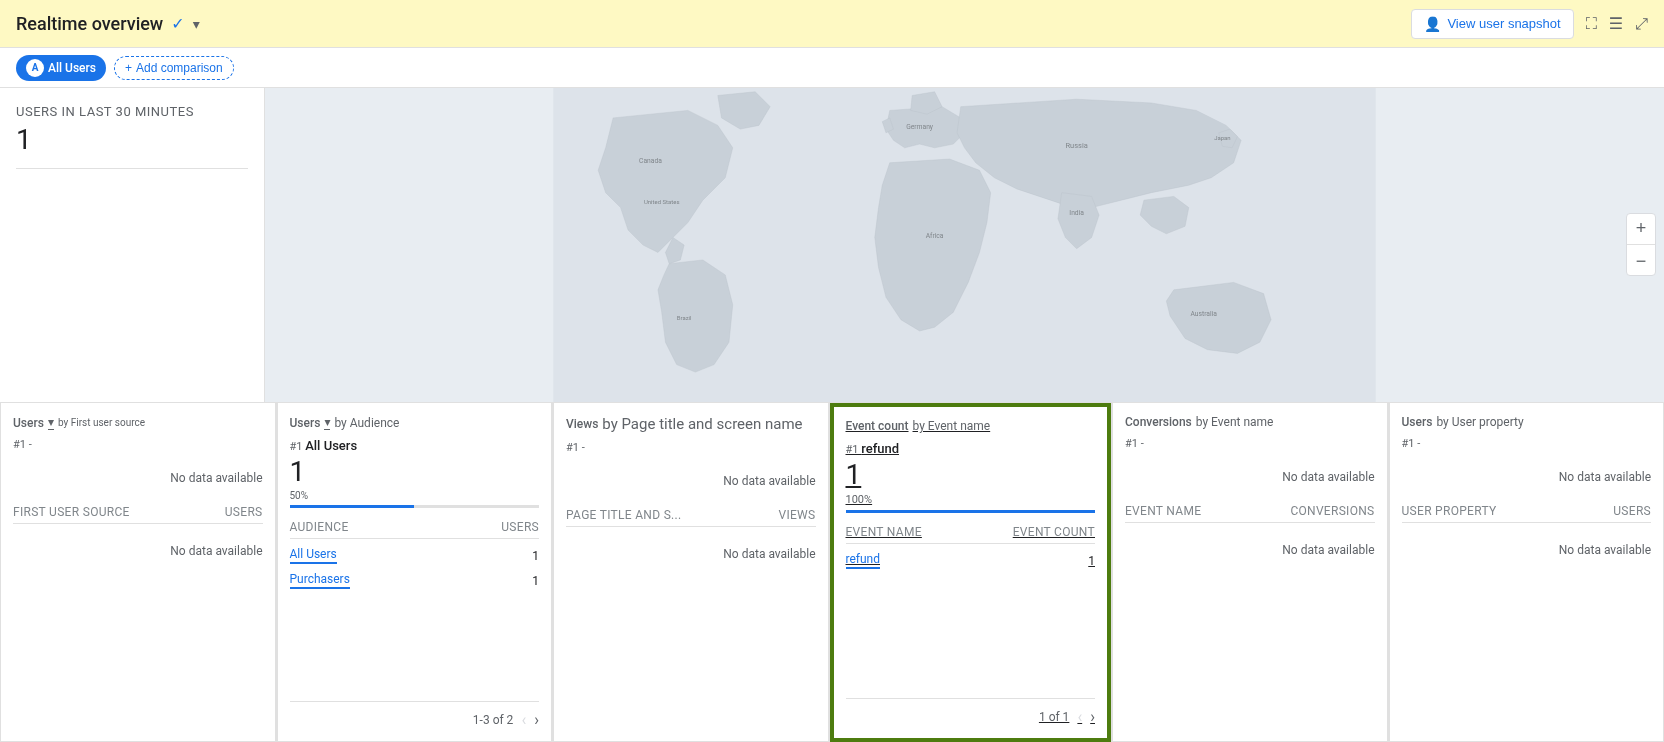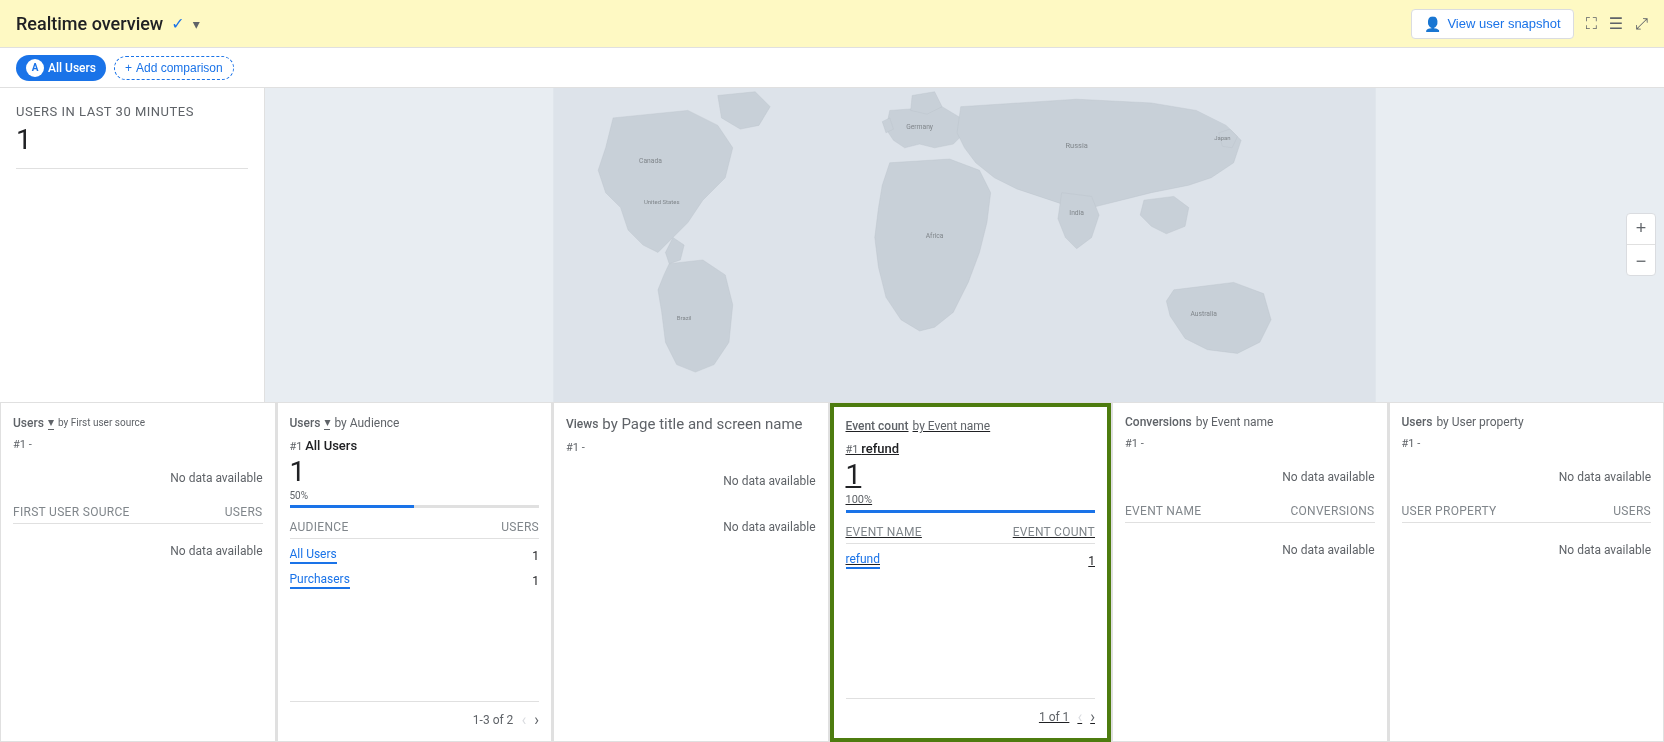--- a/index.html
+++ b/index.html
@@ -247,20 +247,24 @@
 
     <div class="card-separator"></div>
 
     <div class="card">
       <div class="card-title">
         <span style="font-weight:500;color:#5f6368;font-size:12px;">Views</span>
         <span style="font-size:15px;color:#5f6368;">by Page title and screen name</span>
       </div>
       <div class="card-rank">#1 <span>-</span></div>
       <div class="no-data">No data available</div>
+      <div class="card-table-header">
+        <span class="col-label">PAGE TITLE AND S...</span>
+        <span class="col-label">VIEWS</span>
+      </div>
       <div class="no-data">No data available</div>
     </div>
 
     <div class="card-separator"></div>
 
     <div class="card highlighted">
       <div class="card-title">
         <span style="font-weight:500;color:#5f6368;font-size:12px;">Event count</span>
         <span style="font-size:12px;color:#5f6368;">by Event name</span>
       </div>

